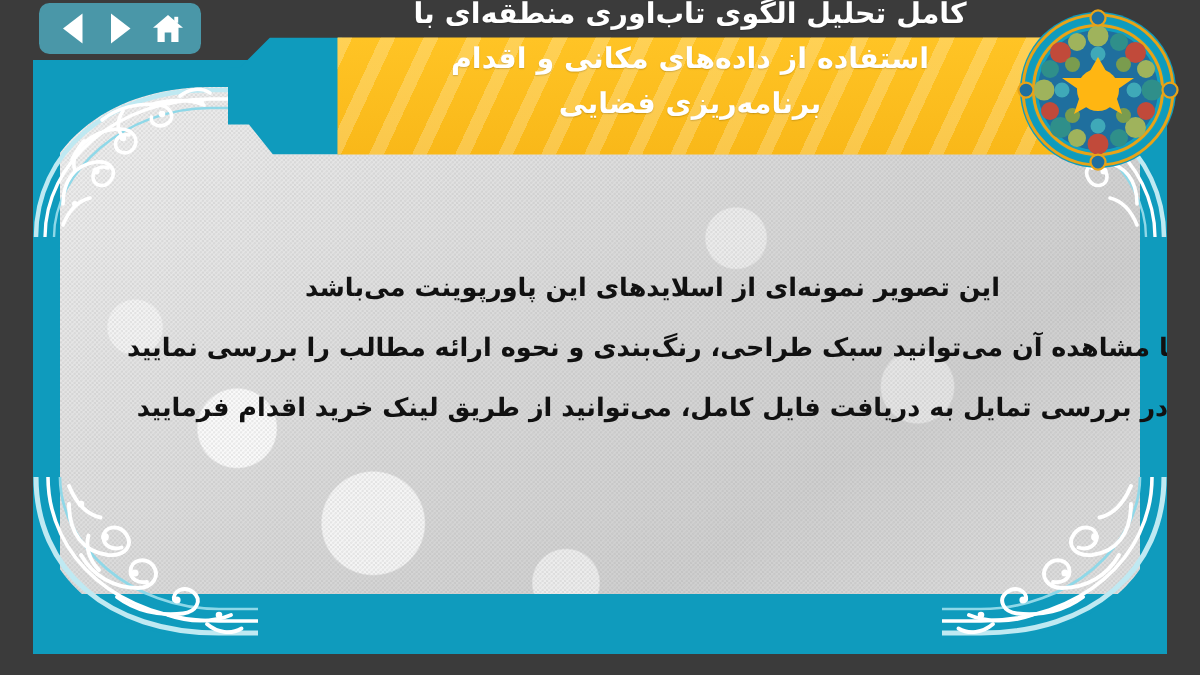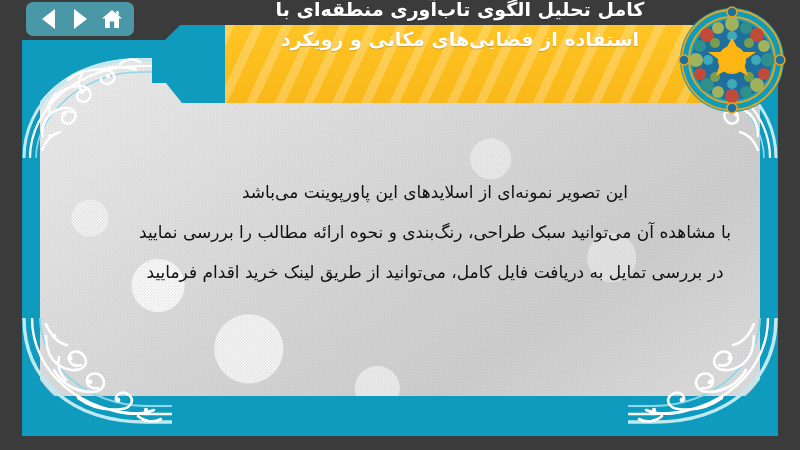--- a/index.html
+++ b/index.html
@@ -98,21 +98,21 @@
 
   
   #medallion{
     position:absolute;left:678px;top:6px;width:108px;height:108px;z-index:8;
   }
 
   
   #body-text{
     position:absolute;left:60px;top:132px;width:706px;z-index:5;
     direction:rtl;text-align:center;color:#111111;
-    font-size:17px;line-height:40px;font-weight:400;
+    font-size:17px;line-height:40px;font-weight:700;
   }
   #body-text .line{white-space:nowrap;}
 </style>
 </head>
 <body>
 
 <div id="viewer-chrome">
 
   <div id="nav-bar">
     <div class="nav-btn">
@@ -233,21 +233,22 @@
   </div>
 
   <svg id="banner-tail" viewBox="0 0 76 78">
     <path d="M76 0 L28 0 L8 20 L0 20 L0 58 L14 58 L30 78 L76 78 Z" fill="#0f9bbd"></path>
   </svg>
 
   <div id="title-banner"></div>
 
   <div id="title-text">
     <div>کامل تحلیل الگوی تاب‌آوری منطقه‌ای با</div>
-    <div>استفاده از فضایی‌های مکانی و رویکرد</div>
+    <div>استفاده از داده‌های مکانی و اقدام</div>
+    <div>برنامه‌ریزی فضایی</div>
   </div>
 
   <svg id="medallion" viewBox="0 0 108 108">
     <circle cx="54" cy="54" r="52" fill="#0f9bbd"></circle>
     <circle cx="54" cy="54" r="50" fill="none" stroke="#e8a317" stroke-width="2"></circle>
     <circle cx="54" cy="54" r="45" fill="#12a0c0"></circle>
     <circle cx="54" cy="54" r="43" fill="none" stroke="#e8a317" stroke-width="2"></circle>
     <circle cx="54" cy="54" r="40" fill="#1f6f9e"></circle>
     <g>
       <circle cx="54" cy="18" r="7" fill="#9fb35c"></circle>

